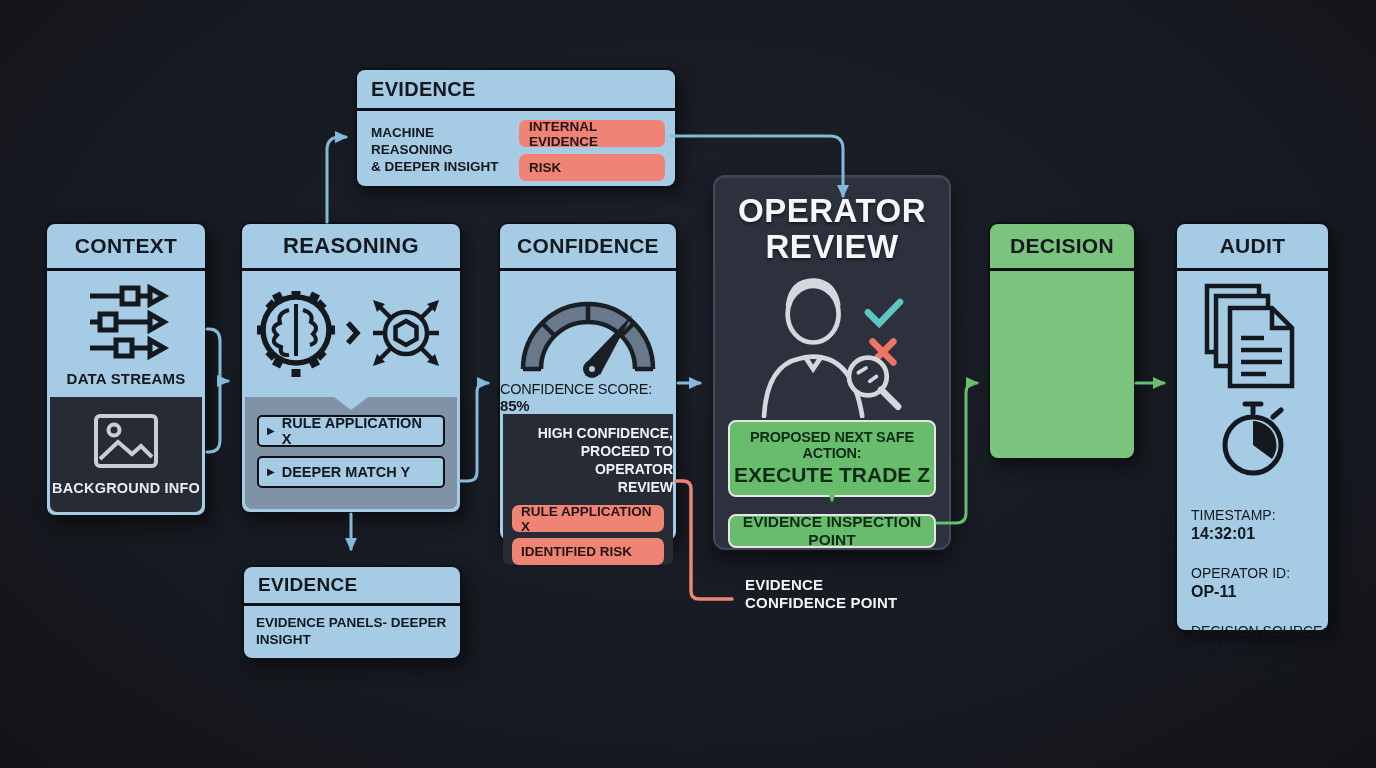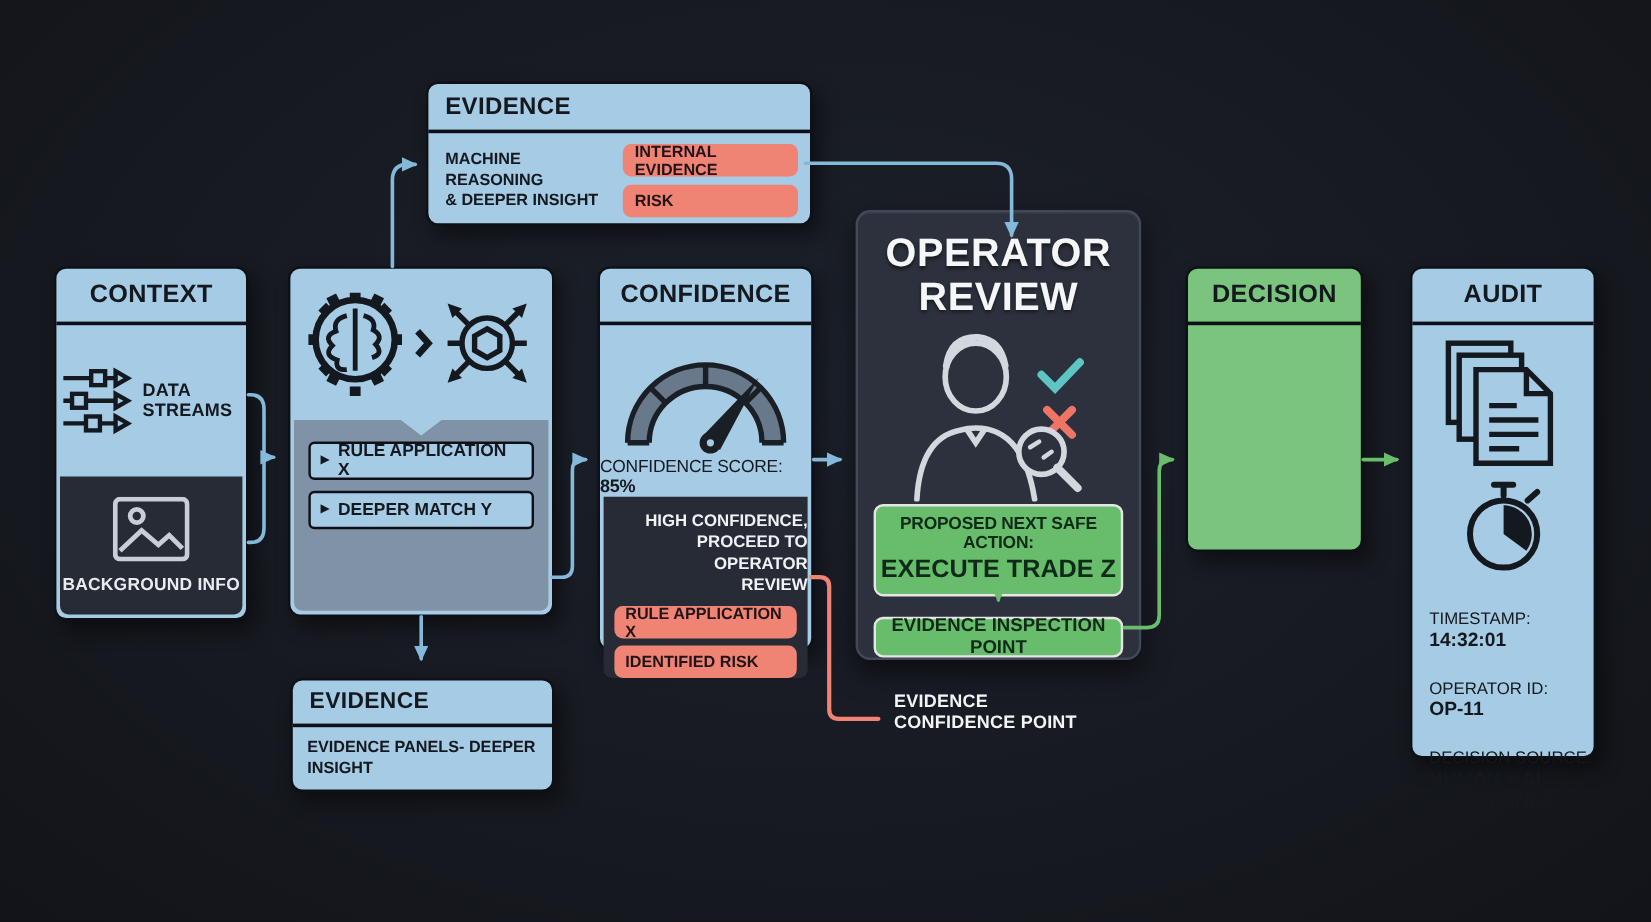--- a/index.html
+++ b/index.html
@@ -27,21 +27,21 @@
   .icon-label{font-weight:bold;font-size:15px;letter-spacing:.2px;}
   .chip{
     background:#ef8474;border-radius:7px;color:#231419;font-weight:bold;
     display:flex;align-items:center;box-sizing:border-box;
   }
   .wires{position:absolute;left:0;top:0;pointer-events:none;}
 
   
   .p-context{left:45px;top:222px;width:162px;height:295px;}
   .p-context .panel-header{height:44px;font-size:21px;}
-  .ctx-blue{flex:0 0 126px;display:flex;flex-direction:row;align-items:center;justify-content:center;gap:8px;}
+  .ctx-blue{flex:0 0 126px;display:flex;flex-direction:column;align-items:center;justify-content:center;gap:8px;}
   .ctx-dark{flex:1 1 auto;justify-content:center;gap:12px;}
   .ctx-dark .icon-label{font-size:14.5px;}
 
   
   .p-reasoning{left:240px;top:222px;width:222px;height:292px;}
   .p-reasoning .panel-header{height:44px;font-size:22px;}
   .rsn-body{flex:0 0 126px;display:flex;align-items:center;justify-content:center;}
   .rsn-sub{
     position:relative;flex:1 1 auto;background:#8093a6;margin:0 3px 3px 3px;
     border-radius:0 0 7px 7px;display:flex;flex-direction:column;gap:9px;
@@ -157,20 +157,21 @@
           <rect x="2" y="2" width="60" height="50" rx="4"></rect>
           <circle cx="20" cy="16" r="5.5"></circle>
           <path d="M6 45 L24 28 L38 40 L47 32 L58 43"></path>
         </g>
       </svg>
       <div class="icon-label">BACKGROUND INFO</div>
     </div>
   </div>
 
   <div class="panel p-reasoning">
+    <div class="panel-header">REASONING</div>
     <div class="rsn-body">
       <svg width="200" height="112" viewBox="0 0 200 112">
 
         <g stroke="#14181f" fill="none">
           <g stroke-width="9">
             <path d="M45 13 V21"></path>
               <path d="M45 91 V99"></path>
               <path d="M6 52 H14"></path>
               <path d="M76 52 H84"></path>
             <path d="M17.5 24.5 L23 30"></path>

